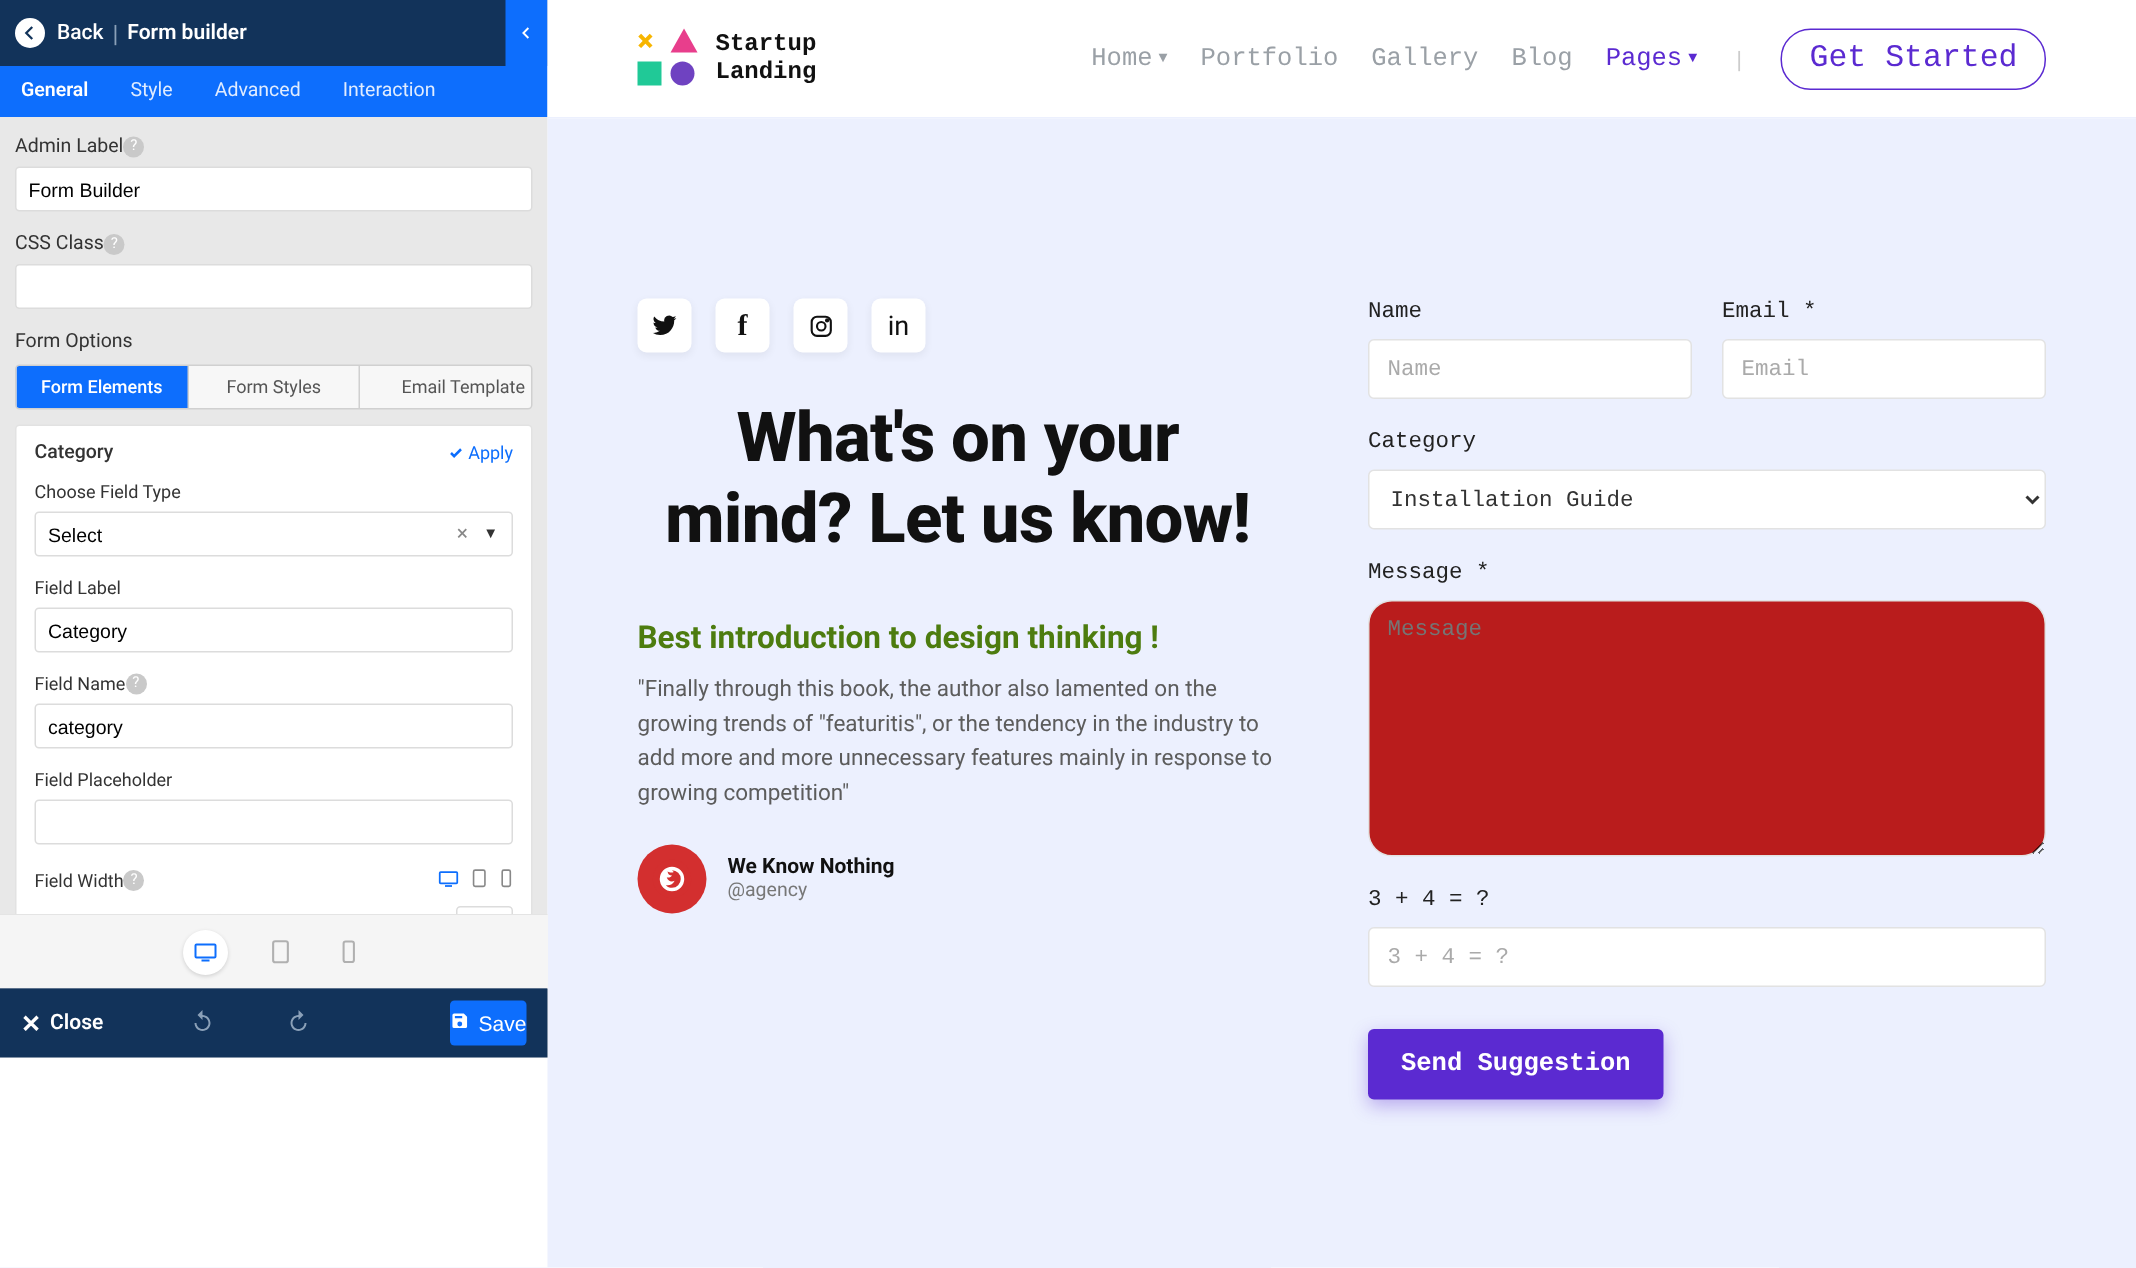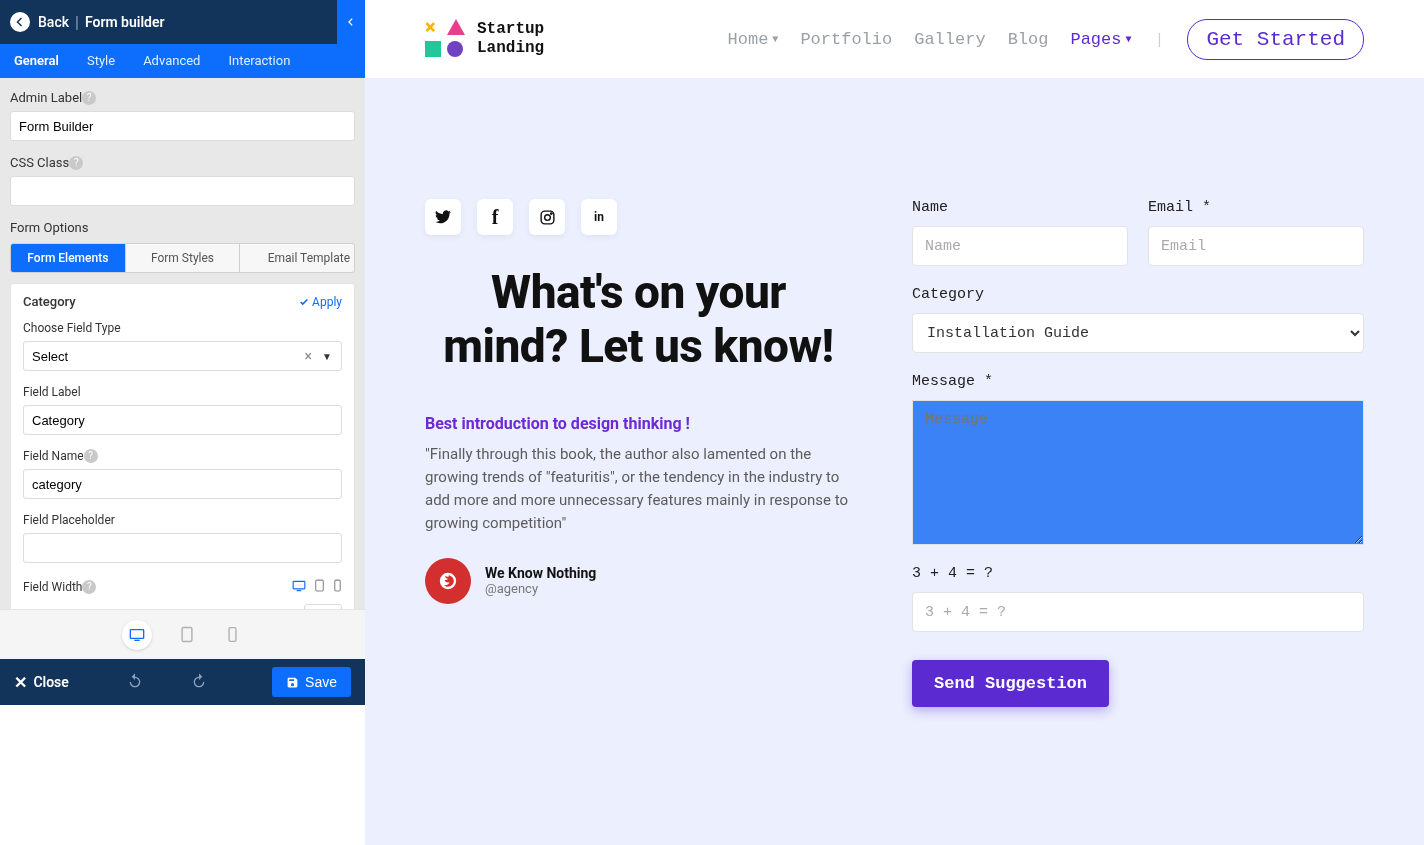--- a/index.html
+++ b/index.html
@@ -50,21 +50,21 @@
   .slider-row .val { width: 38px; height: 28px; border: 1px solid #dcdcdc; border-radius: 3px; }
   .selectopts { display: flex; align-items: center; justify-content: space-between; padding-top: 10px; }
   .btn-add { background: #0d6efd; color: #fff; border: none; border-radius: 3px; padding: 6px 10px; font-size: 13px; cursor: pointer; display: flex; align-items: center; gap: 4px; }
   .device-bar { position: absolute; left: 0; right: 0; bottom: 46px; height: 50px; background: #f5f5f5; display: flex; align-items: center; justify-content: center; gap: 24px; border-top: 1px solid #e4e4e4; }
   .device-ico { width: 22px; height: 22px; display: inline-flex; align-items: center; justify-content: center; color: #b0b0b0; cursor: pointer; }
   .device-ico.active { width: 30px; height: 30px; border-radius: 50%; background: #fff; color: #0d6efd; box-shadow: 0 1px 3px rgba(0,0,0,.15); }
   .panel-footer { position: absolute; left: 0; right: 0; bottom: 0; height: 46px; background: #12335a; display: flex; align-items: center; padding: 0 14px; gap: 18px; }
   .close-group { display: flex; align-items: center; gap: 6px; color: #fff; cursor: pointer; font-size: 14px; font-weight: 600; }
   .undo-ico, .redo-ico { color: #8aa0b8; cursor: pointer; margin-left: 40px; }
   .redo-ico { margin-left: 30px; }
-  .btn-save { margin-left: auto; background: #0d6efd; color: #fff; border: none; border-radius: 3px; padding: 7px 14px; font-size: 14px; cursor: pointer; display: flex; align-items: center; gap: 6px; }
+  .btn-save { margin-left: auto; background: #0d6efd; color: #fff; border: none; border-radius: 3px; padding: 7px 0; font-size: 14px; cursor: pointer; display: flex; align-items: flex-start; gap: 6px; }
   
   .preview { flex: 1; height: 845px; background: #ecf0fe; position: relative; overflow: auto; }
   .site-header { height: 79px; background: #fff; display: flex; align-items: center; padding: 0 60px 0 60px; border-bottom: 1px solid #ecf0fe; }
   .logo { display: flex; align-items: center; gap: 12px; }
   .logo-mark { width: 40px; height: 40px; position: relative; }
   .logo-mark span { position: absolute; }
   .lm1 { left:0; top:2px; width:16px; height:16px; color:#f7b500; font-size:20px; font-weight:900; line-height:12px; }
   .lm2 { left:22px; top:0; width:0; height:0; border-left:9px solid transparent; border-right:9px solid transparent; border-bottom:16px solid #e83e8c; }
   .lm3 { left:0; top:22px; width:16px; height:16px; background:#20c997; }
   .lm4 { left:22px; top:22px; width:16px; height:16px; border-radius:50%; background:#6f42c1; }
@@ -73,35 +73,35 @@
   .nav-item { font-family: "Courier New", monospace; font-size: 17px; color: #9aa0a6; cursor: pointer; display: flex; align-items: center; gap: 4px; }
   .nav-item.active { color: #5b2ad1; }
   .nav-sep { color: #ccc; margin: 0 4px; }
   .btn-get { border: 1.5px solid #5b2ad1; color: #5b2ad1; background: #fff; border-radius: 20px; padding: 8px 18px; font-family: "Courier New", monospace; font-size: 21px; cursor: pointer; }
   .caret { font-size: 10px; }
   .page-body { padding: 120px 60px 40px 60px; display: flex; gap: 60px; }
   .left-col { width: 455px; }
   .socials { display: flex; gap: 16px; margin-bottom: 30px; }
   .soc { width: 36px; height: 36px; border-radius: 6px; background: #fff; box-shadow: 0 2px 6px rgba(0,0,0,.06); display: flex; align-items: center; justify-content: center; color: #111; font-weight: 700; font-size: 15px; cursor: pointer; }
   .headline { font-size: 46px; font-weight: 800; line-height: 1.18; color: #111; letter-spacing: -0.5px; margin-bottom: 40px; text-align: center; }
-  .sub-bold { font-size: 16px; font-weight: 700; color: #6d28d9; margin-bottom: 10px; }
+  .sub-bold { font-size: 21px; font-weight: 700; color: #4d7c0f; margin-bottom: 10px; }
   .para { font-size: 15px; color: #5c5c5c; line-height: 1.55; margin-bottom: 22px; }
   .author { display: flex; align-items: center; gap: 14px; }
   .avatar { width: 46px; height: 46px; border-radius: 50%; background: #d32f2f; display: flex; align-items: center; justify-content: center; }
   .avatar svg { width: 28px; height: 28px; }
   .author-name { font-size: 14px; font-weight: 700; color: #111; }
   .author-handle { font-size: 13px; color: #777; }
   .right-col { flex: 1; }
   .form-row { display: flex; gap: 20px; }
   .form-grp { flex: 1; display: flex; flex-direction: column; margin-bottom: 20px; }
   .flabel { font-family: "Courier New", monospace; font-size: 15px; color: #222; margin-bottom: 10px; }
   .finput { height: 40px; border: 1px solid #e2e2e2; border-radius: 4px; background: #fff; padding: 0 12px; font-family: "Courier New", monospace; font-size: 15px; color: #333; }
   .finput::placeholder { color: #aaa; }
   .fselect { height: 40px; border: 1px solid #e2e2e2; border-radius: 4px; background: #fff; padding: 0 10px; font-family: "Courier New", monospace; font-size: 15px; color: #333; width: 100%; }
-  .ftext { height: 145px; border: 1px solid #e2e2e2; border-radius: 0; background: #3b82f6; padding: 10px 12px; font-family: "Courier New", monospace; font-size: 15px; resize: both; }
+  .ftext { height: 171px; border: 1px solid #e2e2e2; border-radius: 16px; background: #b91c1c; padding: 10px 12px; font-family: "Courier New", monospace; font-size: 15px; resize: both; }
   .btn-send { background: #5b2ad1; color: #fff; border: none; border-radius: 4px; padding: 14px 22px; font-family: "Courier New", monospace; font-size: 17px; font-weight: 700; cursor: pointer; box-shadow: 0 4px 12px rgba(91,42,209,.35); margin-top: 8px; }
 </style>
 </head>
 <body>
 
 <div class="panel">
   <div class="panel-header">
     <span class="back-arrow">
       <svg viewBox="0 0 24 24" fill="none" stroke="#12335a" stroke-width="3">
           <path d="M15 4l-8 8 8 8"></path>
@@ -286,21 +286,21 @@
             </svg>
         </div>
         <div class="soc" style="font-family:Georgia,serif;font-size:20px">f</div>
         <div class="soc">
           <svg width="17" height="17" viewBox="0 0 24 24" fill="none" stroke="#111" stroke-width="2">
               <rect x="3" y="3" width="18" height="18" rx="5"></rect>
               <circle cx="12" cy="12" r="4"></circle>
               <circle cx="17.5" cy="6.5" r="1" fill="#111"></circle>
             </svg>
         </div>
-        <div class="soc" style="font-size:12px;font-weight:700">in</div>
+        <div class="soc" style="font-size:18px;font-weight:400">in</div>
       </div>
       <h1 class="headline">What's on your mind? Let us know!</h1>
       <div class="sub-bold">Best introduction to design thinking !</div>
       <div class="para">"Finally through this book, the author also lamented on the growing trends of "featuritis", or the tendency in the industry to add more and more unnecessary features mainly in response to growing competition"</div>
       <div class="author">
         <div class="avatar">
           <svg viewBox="0 0 48 48">
               <circle cx="24" cy="24" r="22" fill="#d32f2f"></circle>
               <path d="M24 10a14 14 0 100 28 14 14 0 000-28zm0 4a10 10 0 010 20c-3 0-5-1-7-3 4 1 8-1 10-5-4 2-8 0-9-4 2 1 5 0 6-2-3 0-5-2-5-5 2 2 5 2 7 1l-2-2z" fill="#fff"></path>
             </svg>

